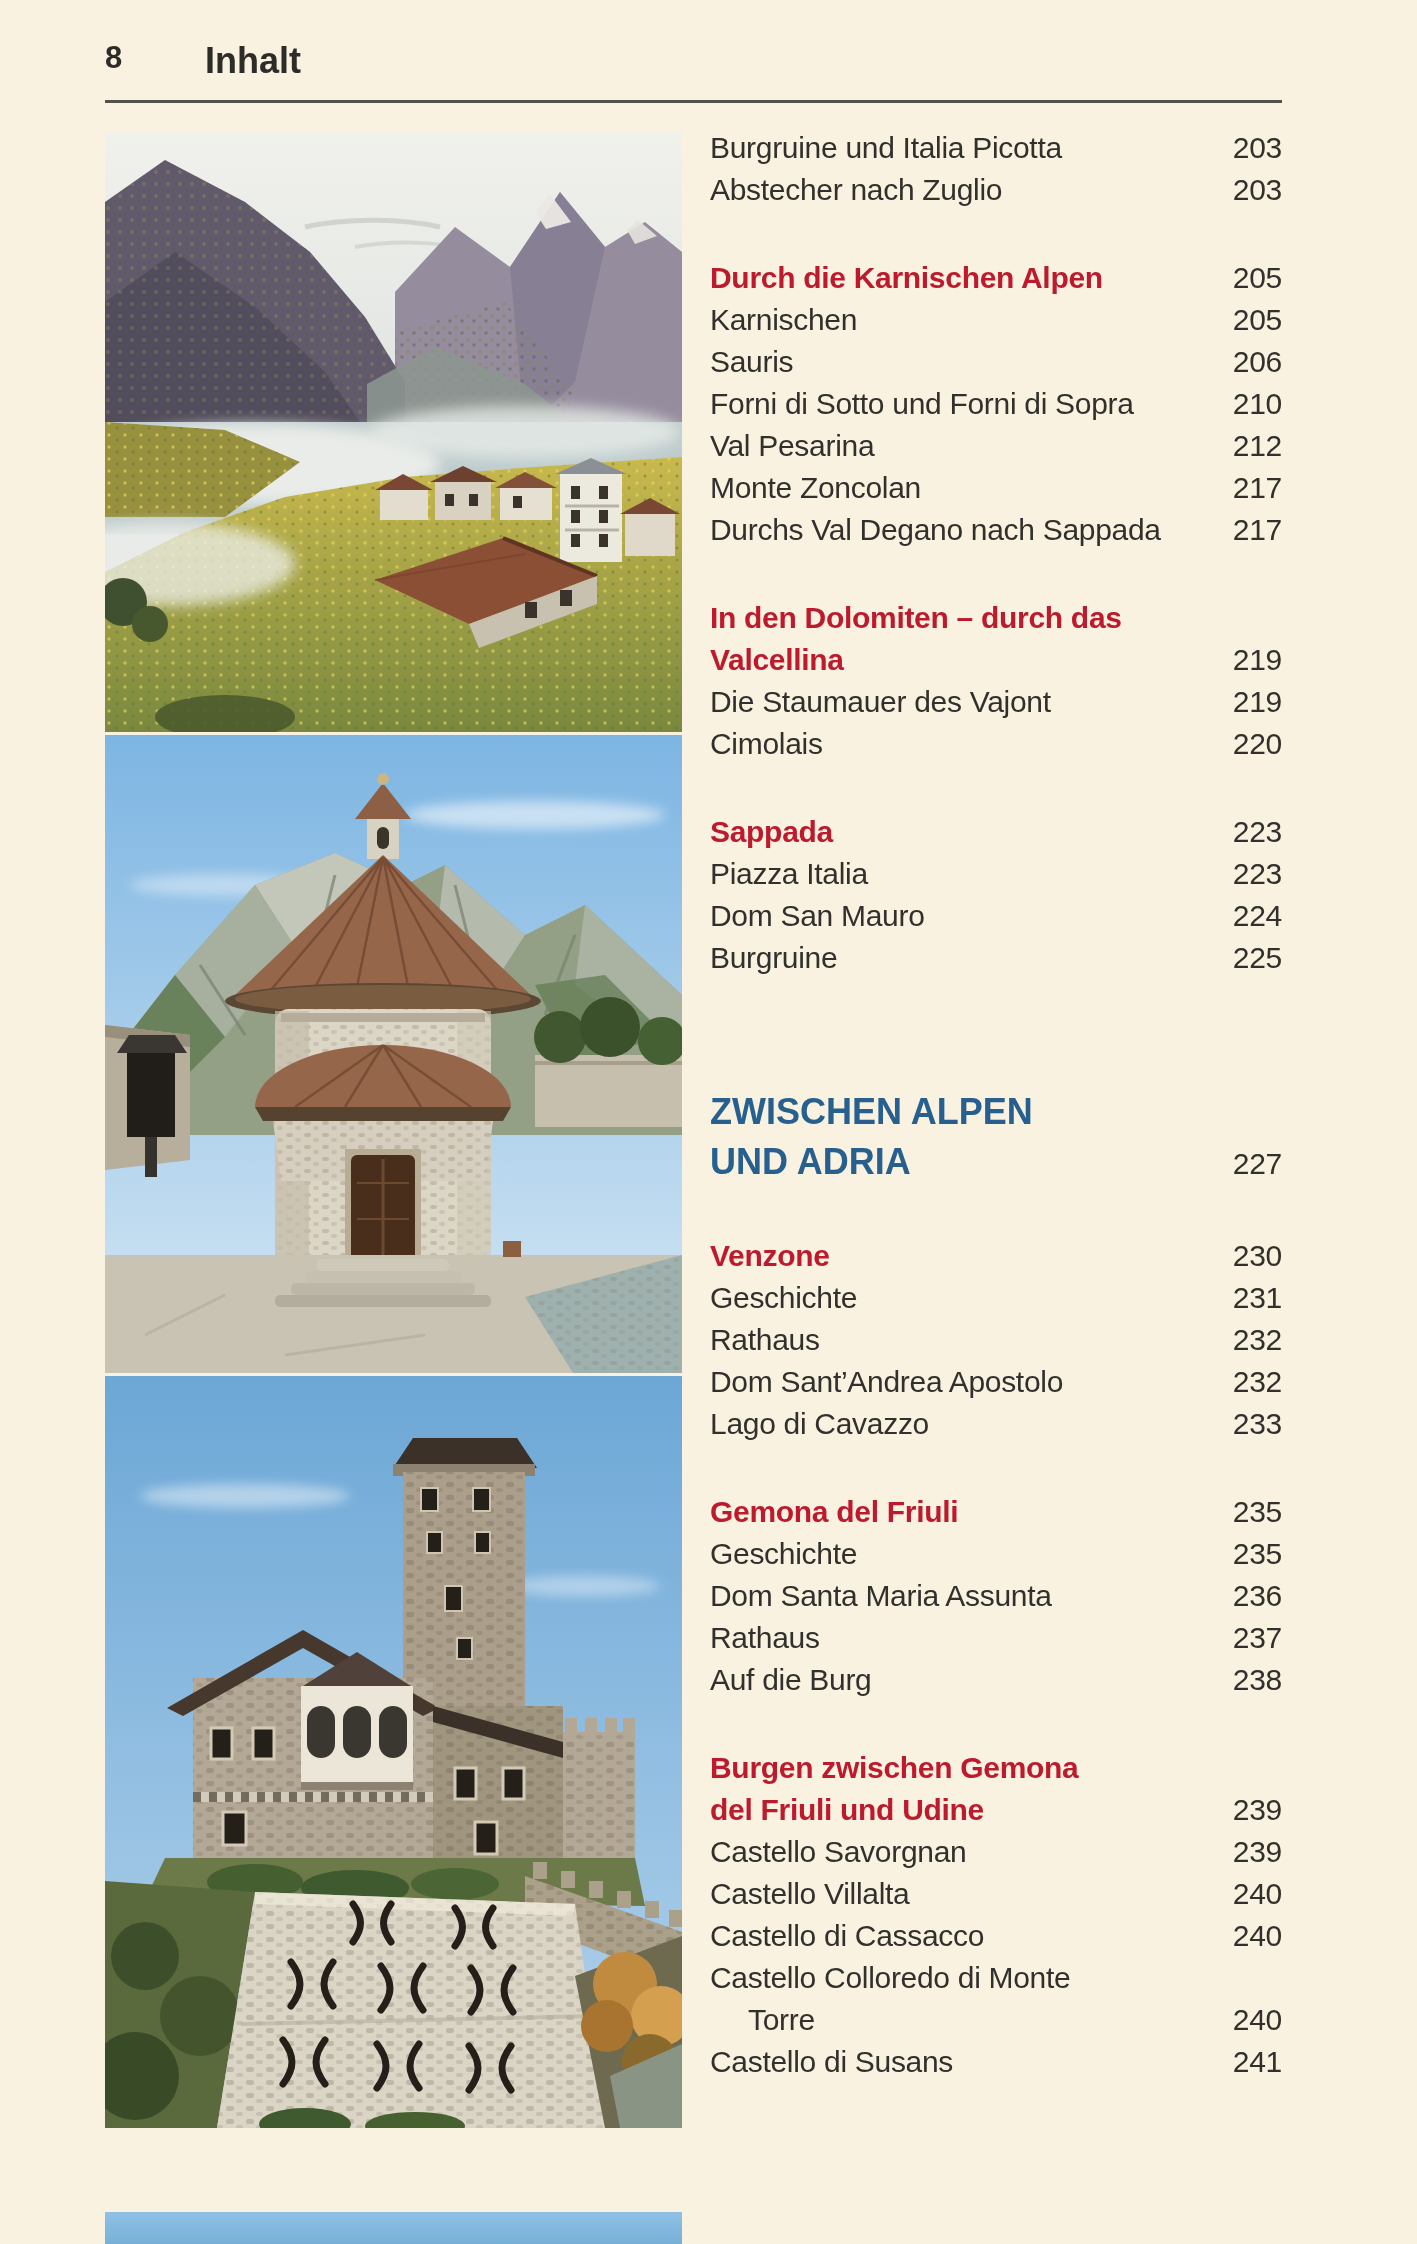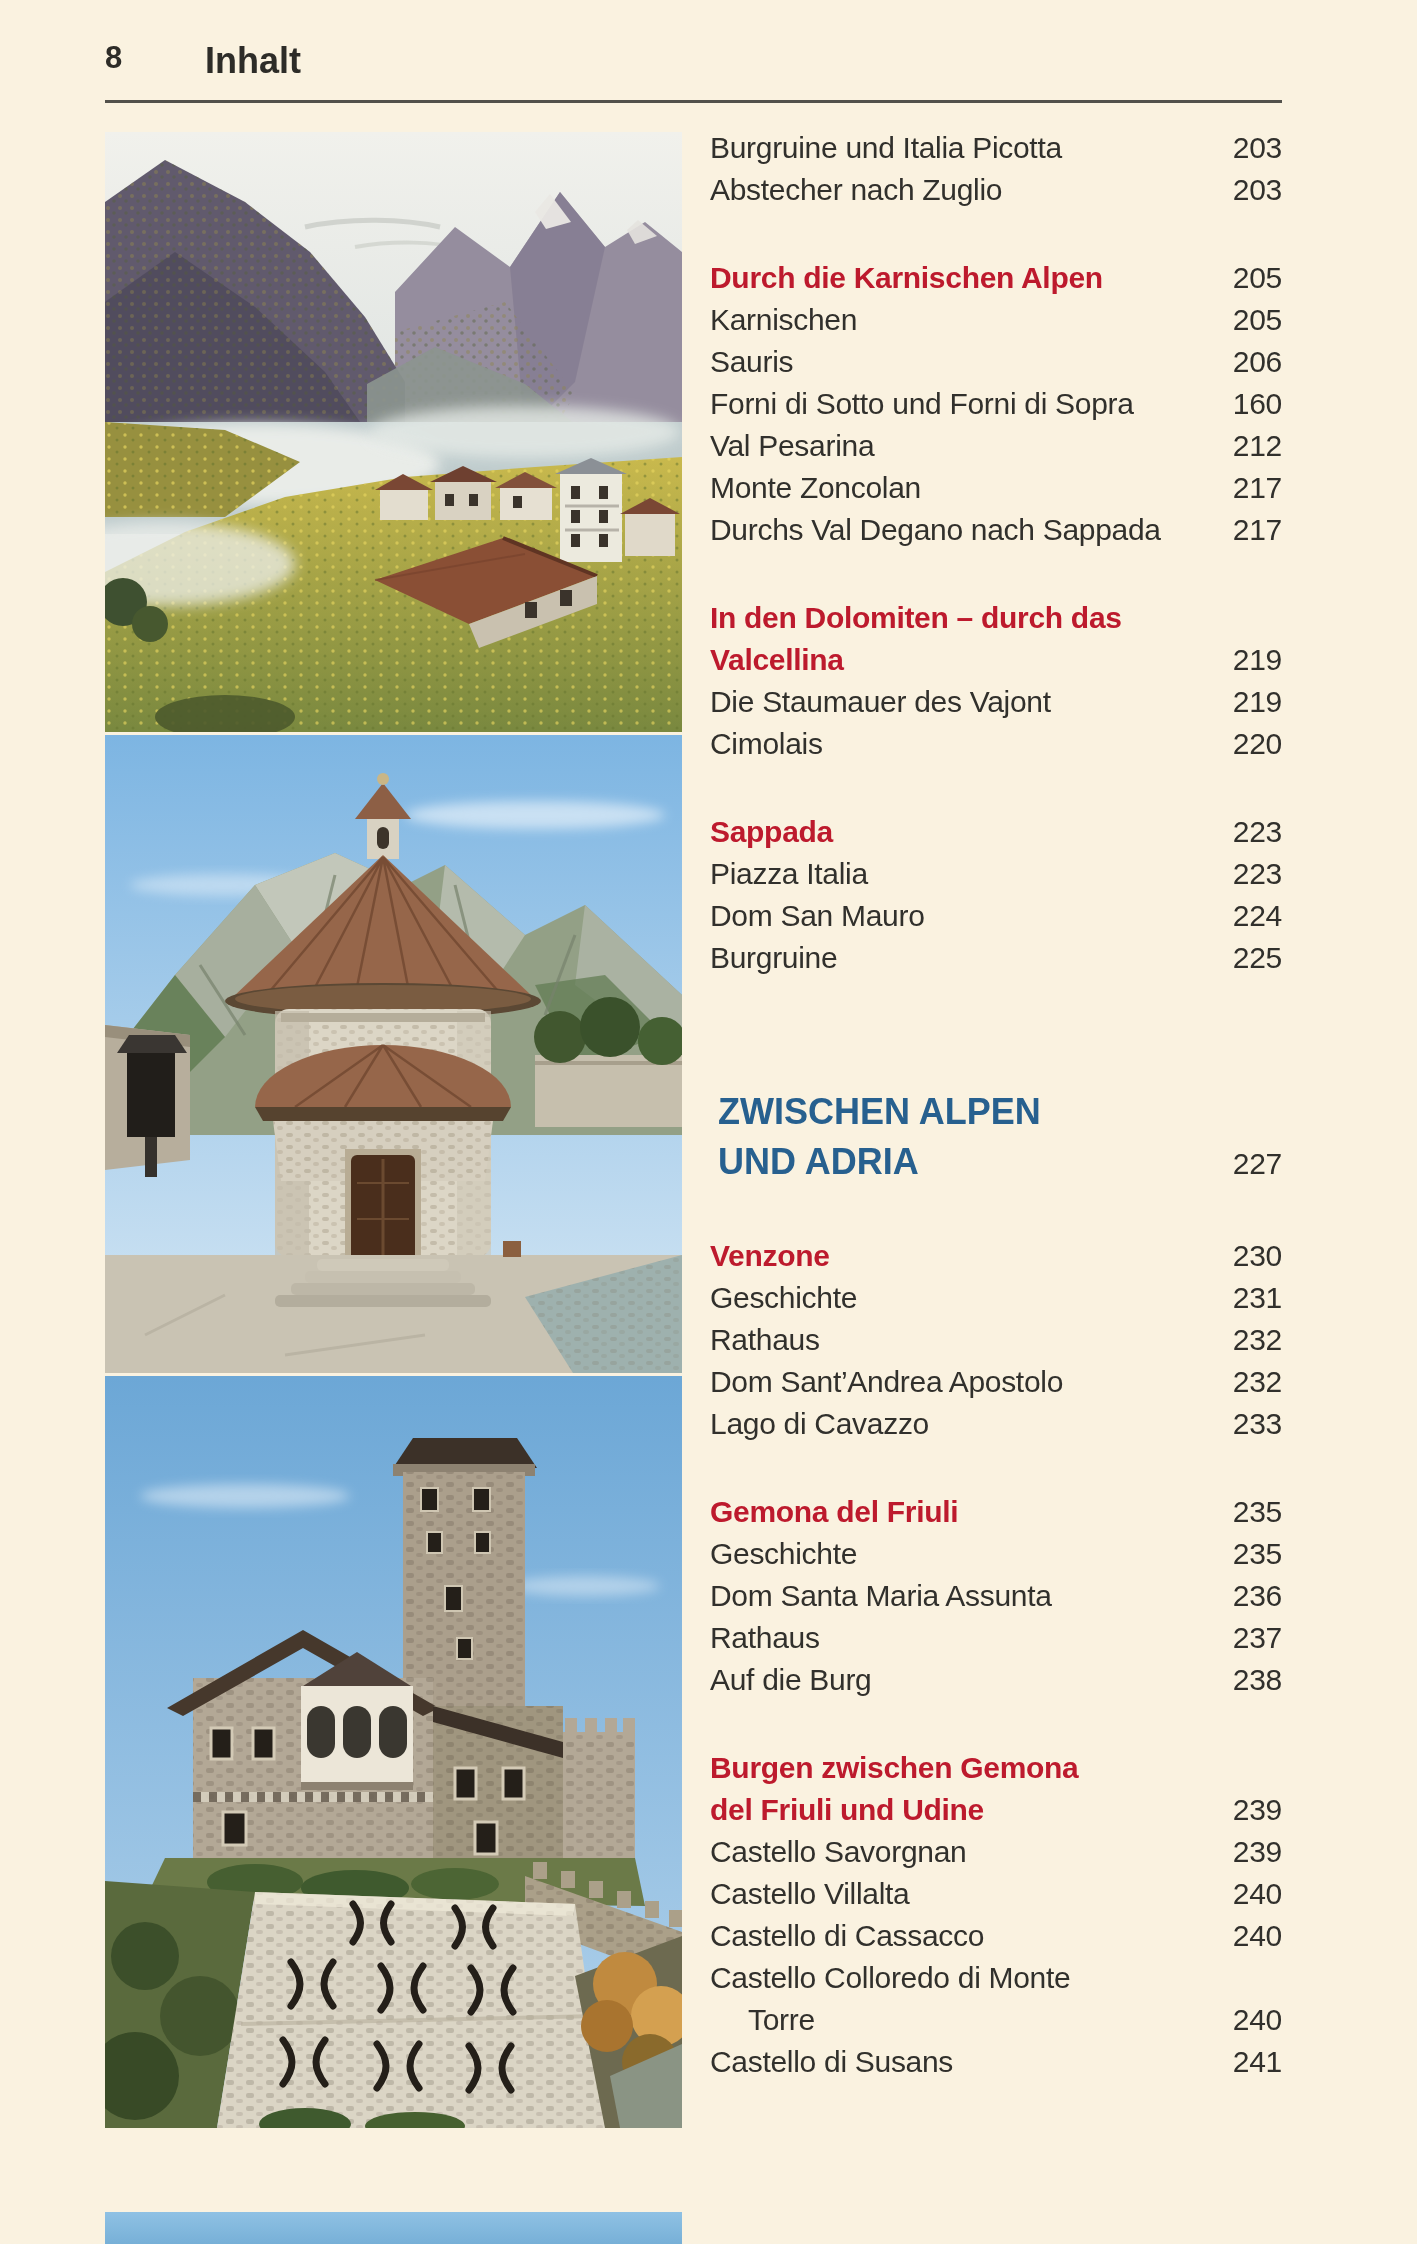--- a/index.html
+++ b/index.html
@@ -18,21 +18,21 @@
   #photo3{top:1376px;height:752px;}
   #photo4{top:2212px;height:32px;background:linear-gradient(#8fc1e4,#77b0d7);}
   .toc{position:absolute;left:710px;top:127px;width:572px;}
   .toc-section{margin-top:46px;}
   .toc-section:first-child{margin-top:0;}
   .toc-section.blue{margin-top:108px;}
   .toc-row{display:flex;align-items:baseline;line-height:42px;font-size:30px;letter-spacing:-0.3px;}
   .toc-title{flex:1 1 auto;color:#31302c;}
   .toc-page{flex:0 0 auto;text-align:center;font-size:30px;font-weight:normal;color:#31302c;}
   .toc-row.heading-red .toc-title{color:#bd1a2d;font-weight:bold;}
-  .toc-row.heading-blue{line-height:50px;margin-left:8px;}
+  .toc-row.heading-blue{line-height:50px;}
   .toc-row.heading-blue .toc-title{color:#27608f;font-weight:bold;font-size:36px;letter-spacing:0;}
   .toc-row.cont .toc-title{padding-left:38px;}
 </style>
 </head>
 <body>
 
 <span class="hdr-num">8</span>
 <span class="hdr-title">Inhalt</span>
 <div class="hdr-rule"></div>
 
@@ -319,21 +319,21 @@
       <div class="toc-row">
         <span class="toc-title">Karnischen</span>
         <span class="toc-page">205</span>
       </div>
       <div class="toc-row">
         <span class="toc-title">Sauris</span>
         <span class="toc-page">206</span>
       </div>
       <div class="toc-row">
         <span class="toc-title">Forni di Sotto und Forni di Sopra</span>
-        <span class="toc-page">160</span>
+        <span class="toc-page">210</span>
       </div>
       <div class="toc-row">
         <span class="toc-title">Val Pesarina</span>
         <span class="toc-page">212</span>
       </div>
       <div class="toc-row">
         <span class="toc-title">Monte Zoncolan</span>
         <span class="toc-page">217</span>
       </div>
       <div class="toc-row">

